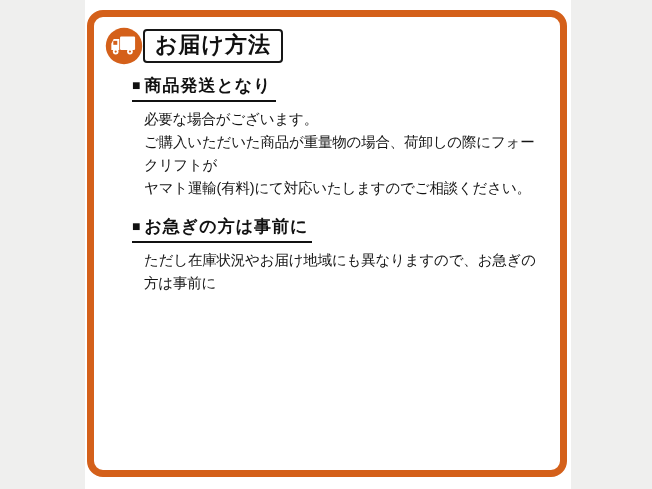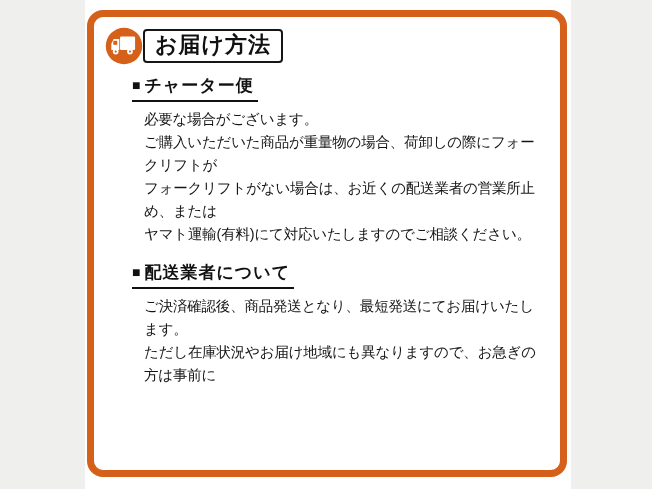--- a/index.html
+++ b/index.html
@@ -106,36 +106,34 @@
           </svg>
         </span>
         <span class="title-box">お届け方法</span>
       </div>
 
       <div class="sections">
 
 
         <div class="section">
           <div class="section-heading">
-            <span class="bullet">■</span><span>チャーター便</span>
+            <span class="bullet">■</span><span>商品発送となり</span>
           </div>
           <div class="section-body">
             <div>必要な場合がございます。</div>
             <div>ご購入いただいた商品が重量物の場合、荷卸しの際にフォークリフトが</div>
-            <div>フォークリフトがない場合は、お近くの配送業者の営業所止め、または</div>
             <div>ヤマト運輸(有料)にて対応いたしますのでご相談ください。</div>
           </div>
         </div>
 
         <div class="section">
           <div class="section-heading">
-            <span class="bullet">■</span><span>配送業者について</span>
+            <span class="bullet">■</span><span>お急ぎの方は事前に</span>
           </div>
           <div class="section-body">
-            <div>ご決済確認後、商品発送となり、最短発送にてお届けいたします。</div>
             <div>ただし在庫状況やお届け地域にも異なりますので、お急ぎの方は事前に</div>
 
           </div>
         </div>
 
       </div>
     </div>
   </div>
 </div>
 

